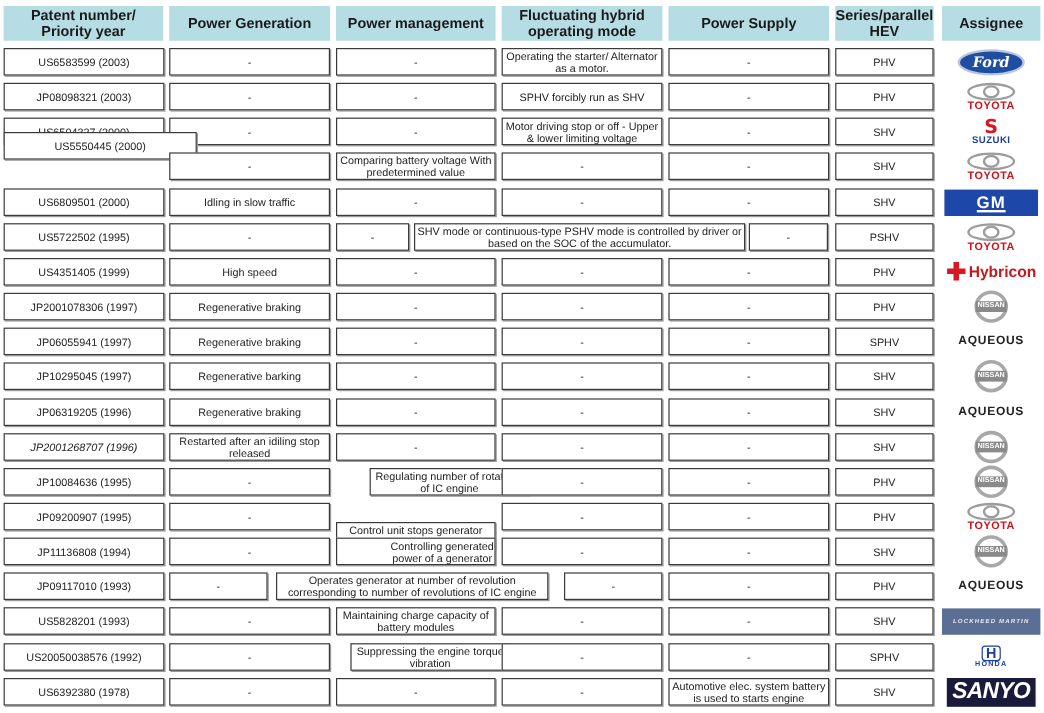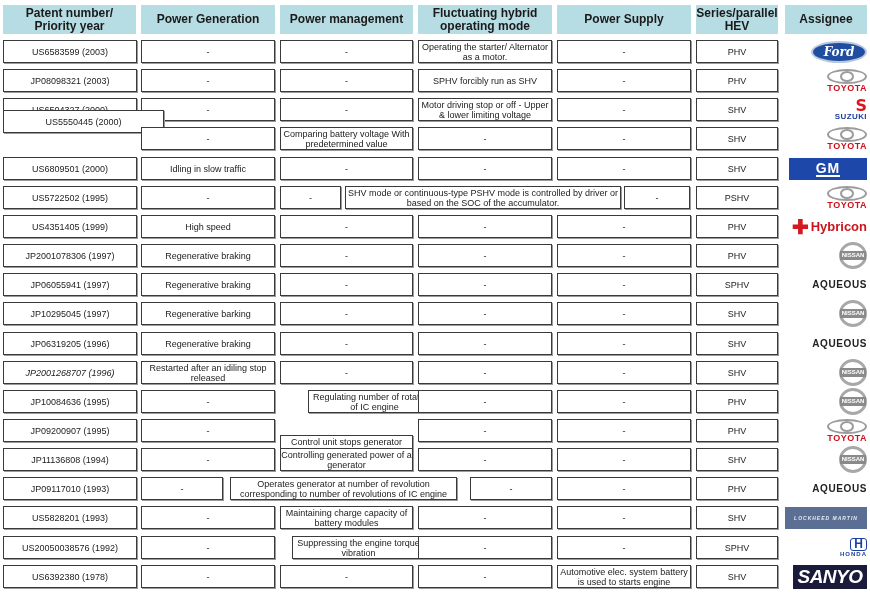--- a/index.html
+++ b/index.html
@@ -7,21 +7,21 @@
          font-family:"Liberation Sans", sans-serif; }
   .hdr { position:absolute; top:5px; height:29px; background:#b7dde4;
          display:flex; align-items:center; justify-content:center; text-align:center;
          font-weight:bold; font-size:12px; line-height:13px; color:#1a1a1a; }
   .cell { position:absolute; box-sizing:border-box; height:23px; border:1px solid #3a3a3a;
           box-shadow: 1px 1px 0 #9a9a9a; background:#fff;
           display:flex; align-items:center; justify-content:center; text-align:center;
           font-size:9px; line-height:10px; color:#222; overflow:hidden; white-space:nowrap; }
   .cell.wrap { white-space:normal; }
   .logo { position:absolute; left:785px; width:82px; height:27px;
-          display:flex; align-items:flex-end; justify-content:center; flex-direction:column; }
+          display:flex; align-items:center; justify-content:center; flex-direction:column; }
   .toyota-txt { color:#d0101a; font-weight:bold; font-size:9px; letter-spacing:0.5px; line-height:9px; }
   .toyota-emb { width:40px; height:15px; border:2px solid #9c9c9c; border-radius:50%; box-sizing:border-box; position:relative; }
   .toyota-emb::before { content:""; position:absolute; left:11px; top:0px; width:14px; height:11px; border:2px solid #9c9c9c; border-radius:50%; box-sizing:border-box; }
   .ford { width:52px; height:18px; border-radius:50%; background:#1f4ea0; border:2px solid #b9c6e0;
           color:#fff; font-style:italic; font-weight:bold; font-family:"DejaVu Serif", serif; font-size:12px;
           display:flex; align-items:center; justify-content:center; }
   .suzuki-s { color:#e0141e; font-weight:bold; font-size:16px; line-height:14px; font-family:"DejaVu Sans", sans-serif; }
   .suzuki-txt { color:#1c3da0; font-weight:bold; font-size:8px; line-height:8px; letter-spacing:0.4px; }
   .gm { width:78px; height:22px; background:#1d47a8; display:flex; align-items:center; justify-content:center; }
   .gm span { color:#fff; font-weight:bold; font-size:14px; border-bottom:2px solid #fff; line-height:14px; letter-spacing:1px; }
@@ -224,21 +224,21 @@
       <div class="cell" style="left: 557px; top: 419px; width: 134px;">-</div>
       <div class="cell" style="left: 696px; top: 419px; width: 82px;">PHV</div>
       <div class="logo" style="top: 417px;">
         <div class="toyota-emb"></div>
         <div class="toyota-txt">TOYOTA</div>
       </div>
     </div>
     <div>
       <div class="cell" style="left: 3px; top: 448px; width: 134px;">JP11136808 (1994)</div>
       <div class="cell" style="left: 141px; top: 448px; width: 134px;">-</div>
-      <div class="cell wrap" style="left: 280px; top: 448px; width: 133px;">Controlling generated power of a generator</div>
+      <div class="cell wrap" style="left: 280px; top: 448px; width: 133px; padding-left: 44px;">Controlling generated power of a generator</div>
       <div class="cell" style="left: 418px; top: 448px; width: 134px;">-</div>
       <div class="cell" style="left: 557px; top: 448px; width: 134px;">-</div>
       <div class="cell" style="left: 696px; top: 448px; width: 82px;">SHV</div>
       <div class="logo" style="top: 446px;">
         <div class="nissan">
           <span>NISSAN</span>
         </div>
       </div>
     </div>
     <div>

